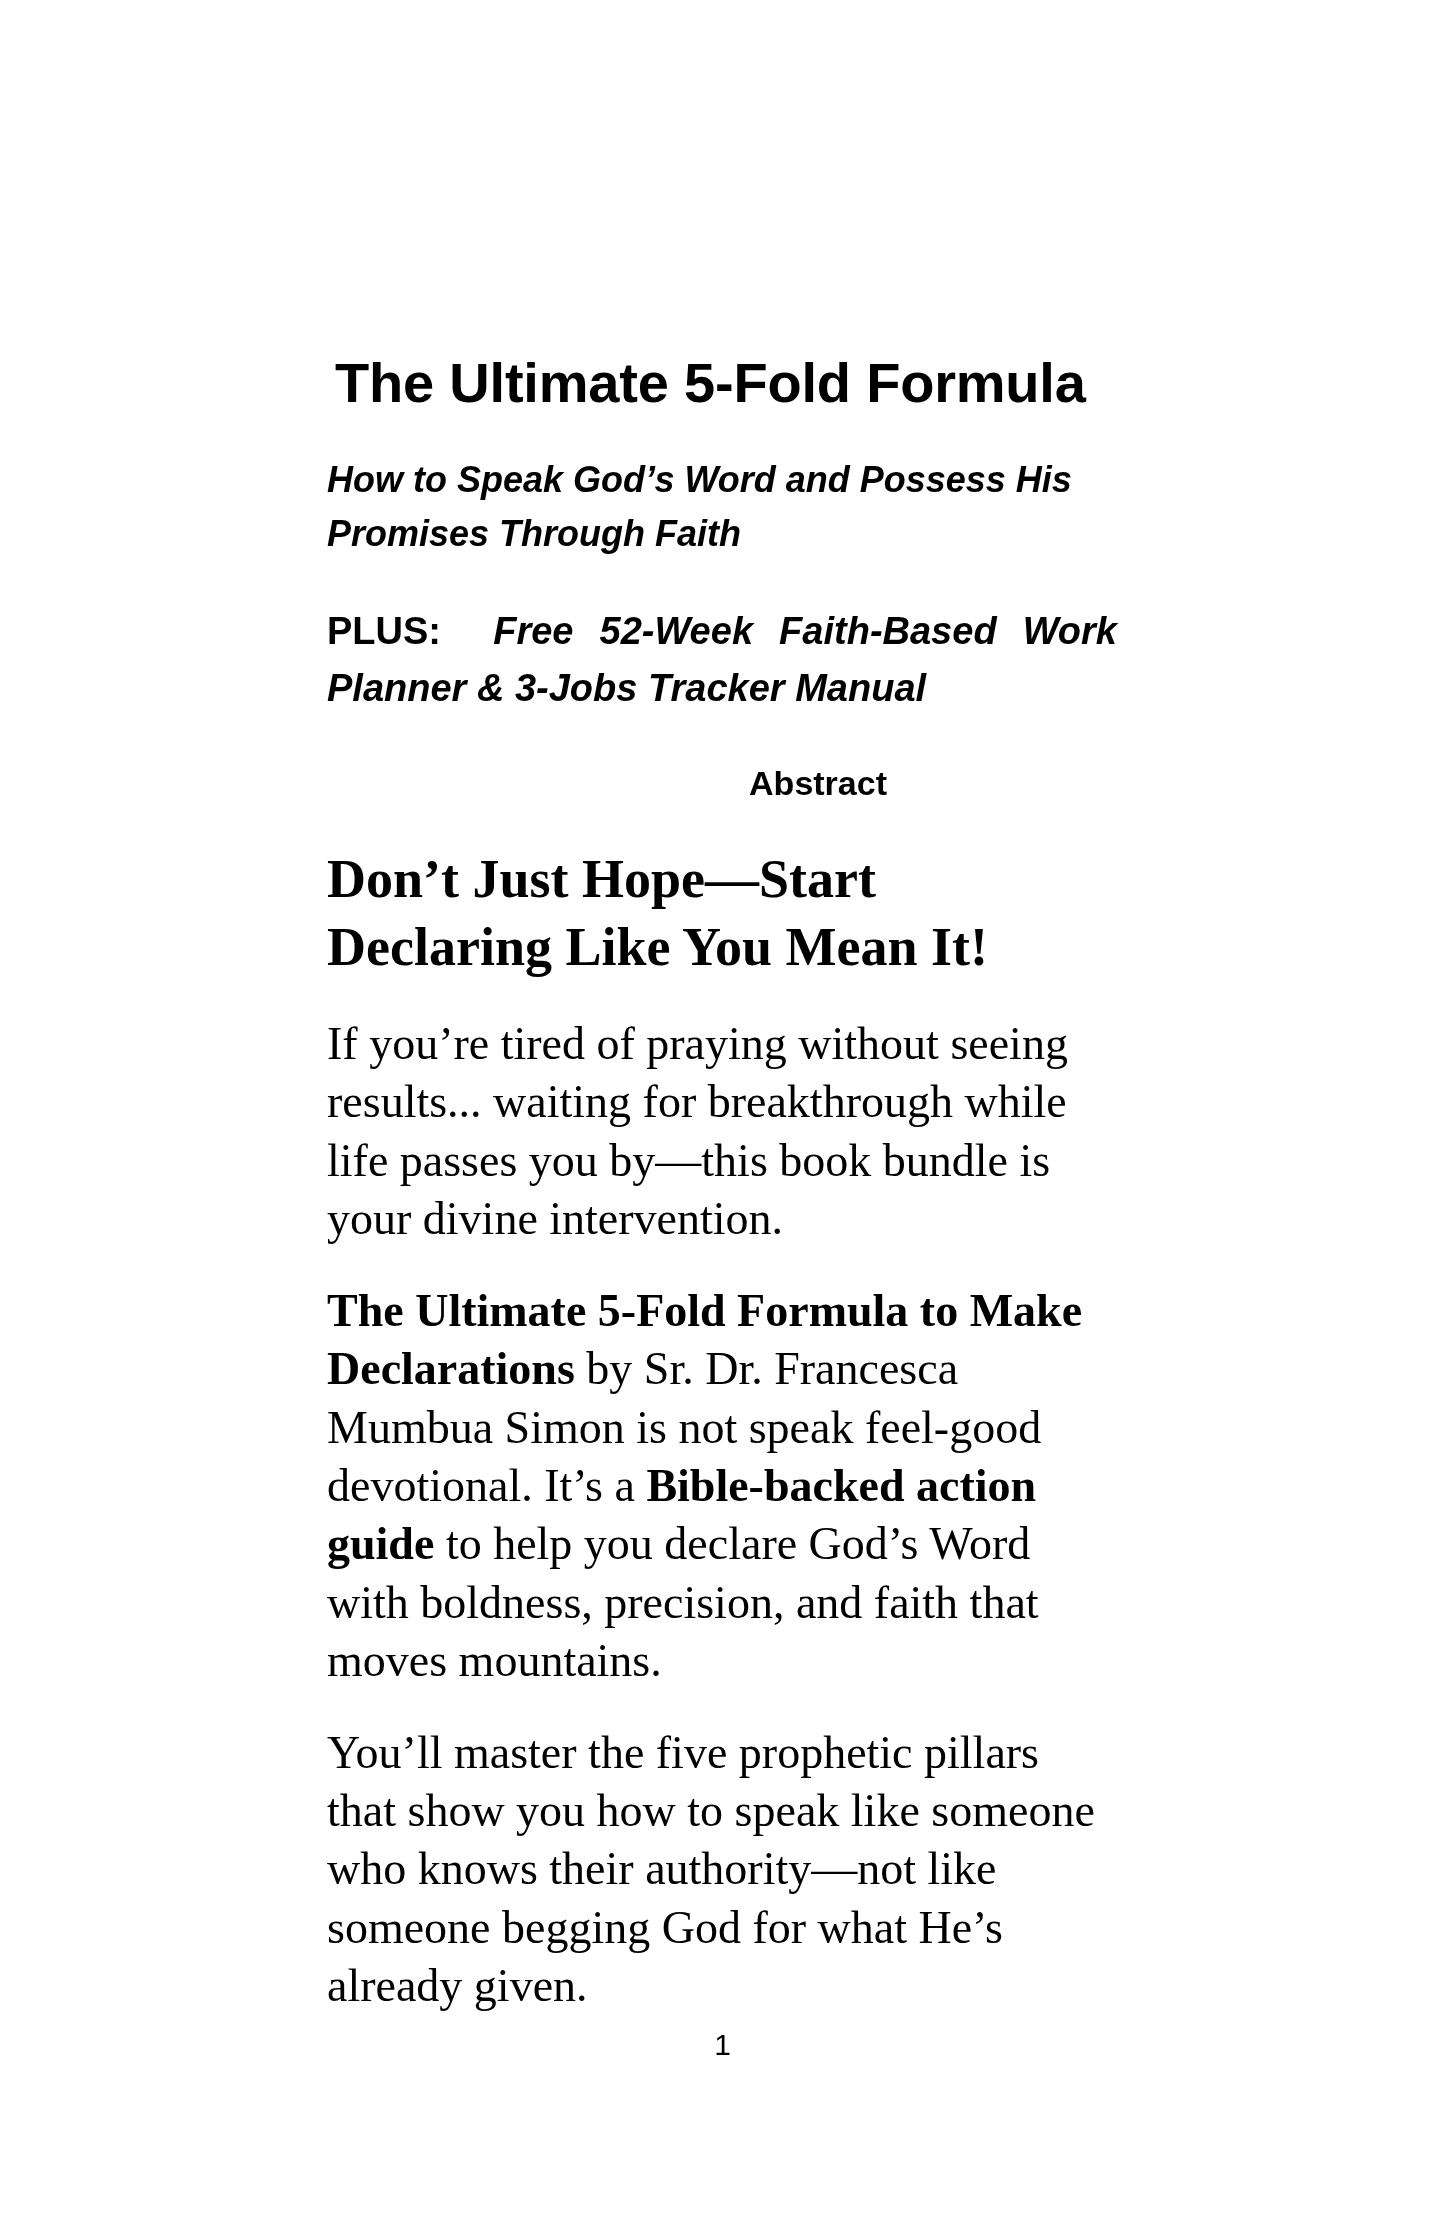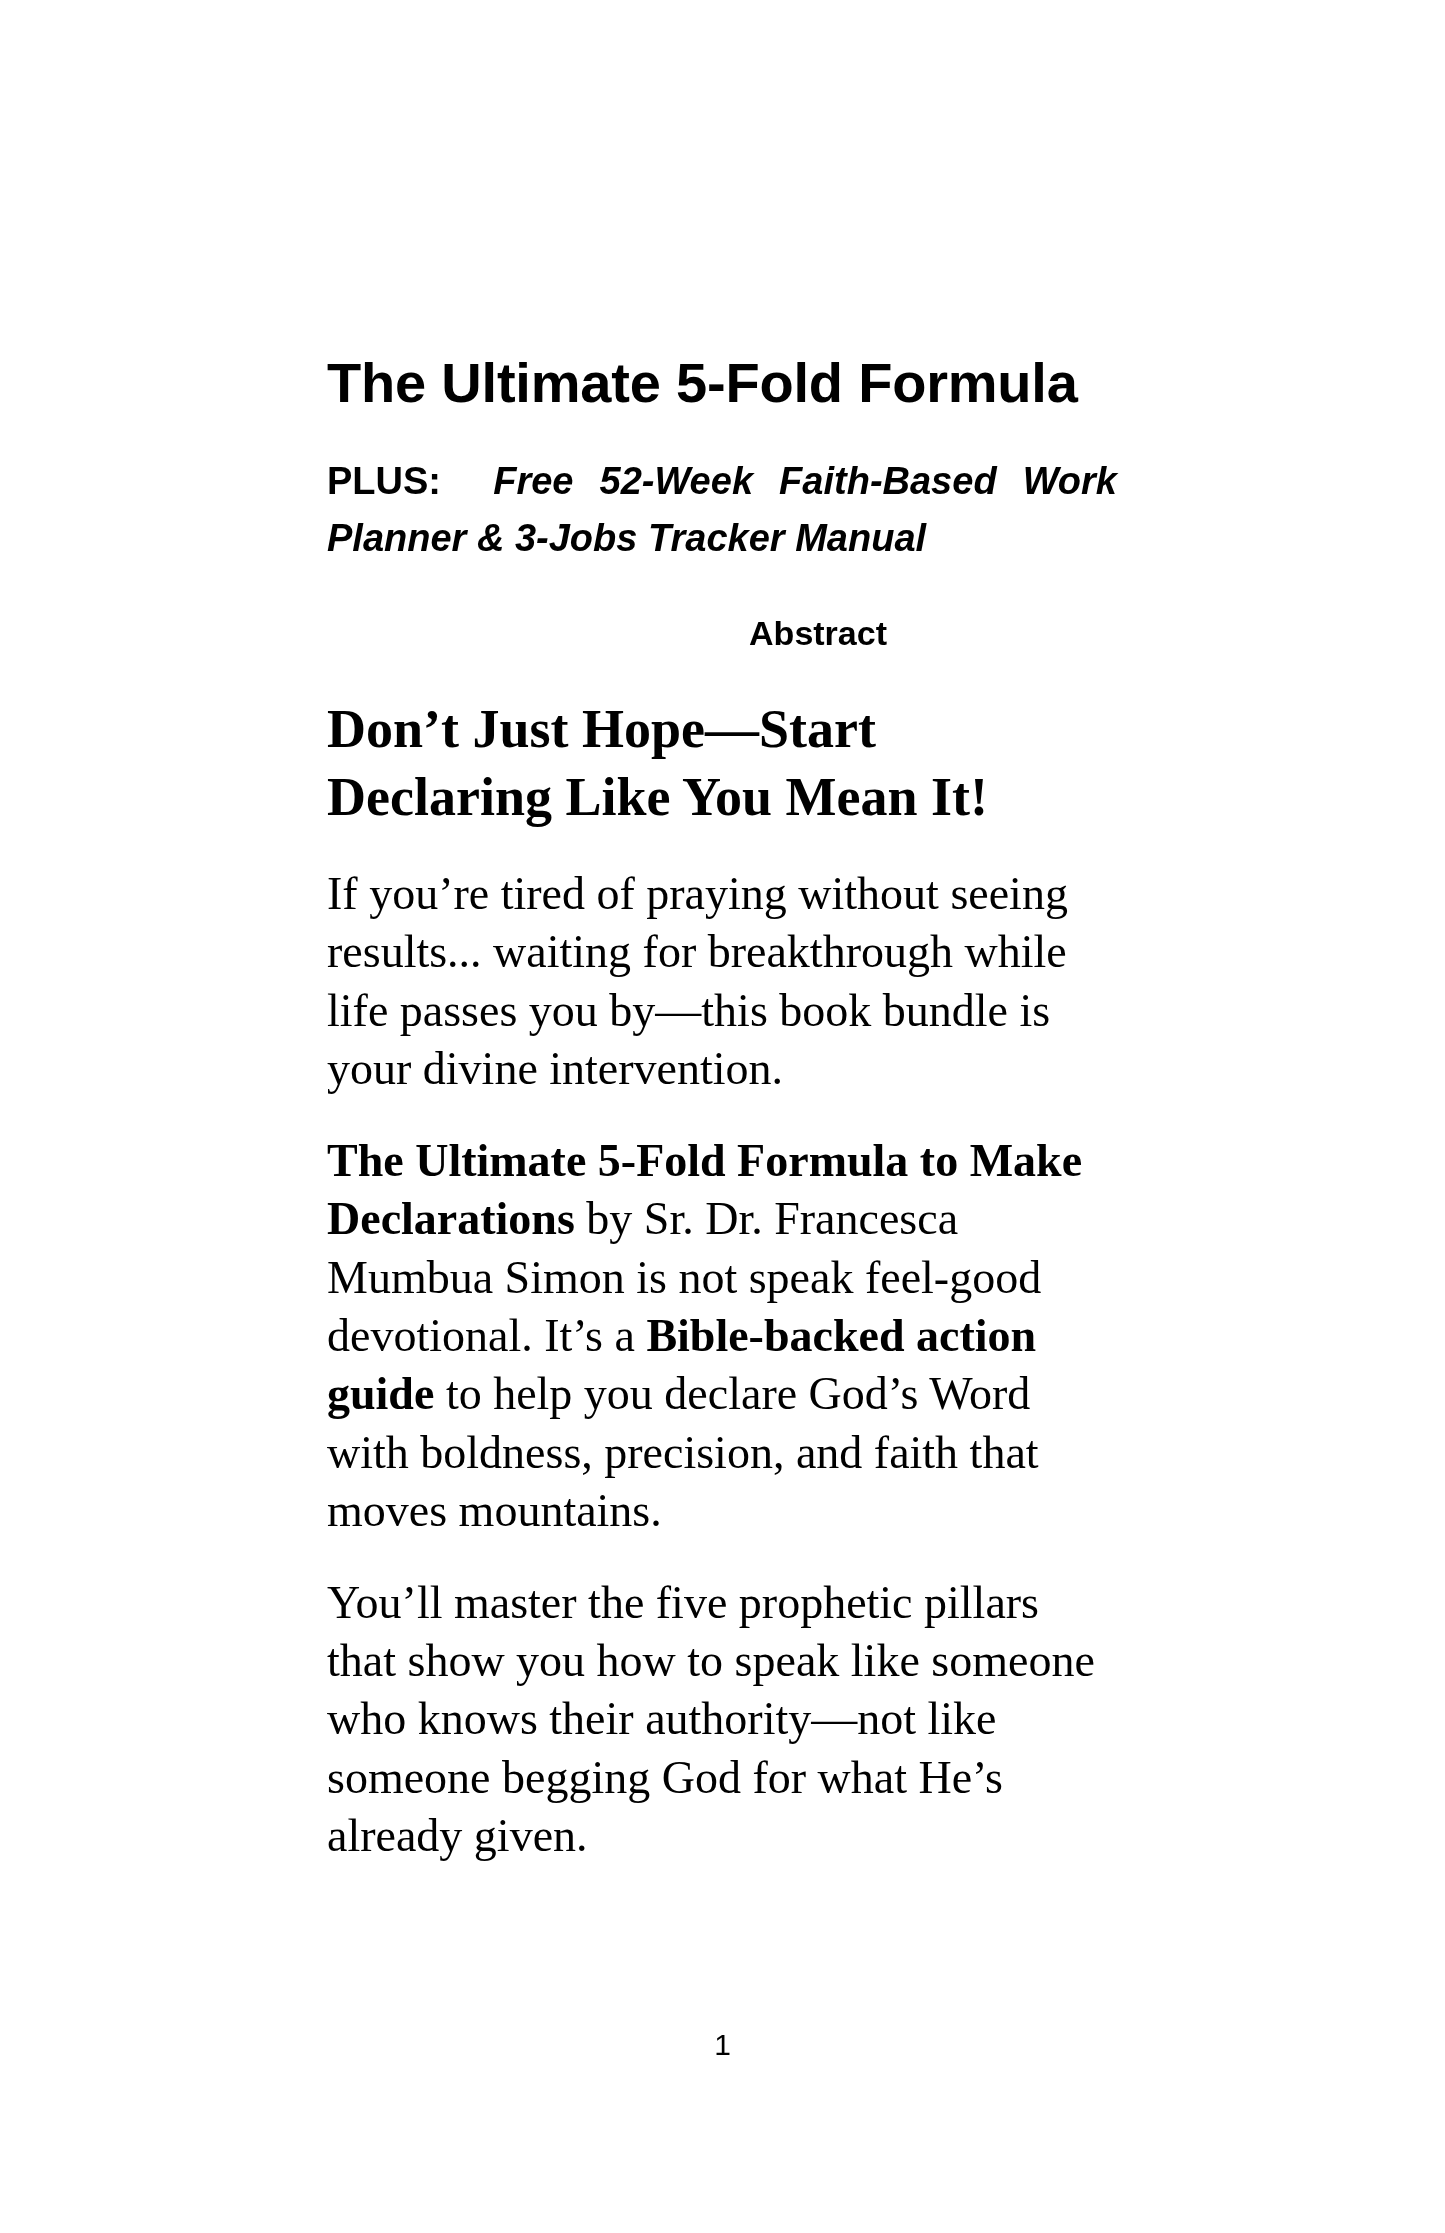--- a/index.html
+++ b/index.html
@@ -33,21 +33,21 @@
     width: 795px;
   }
 
   
   .doc-title {
     font-family: "Liberation Sans", "DejaVu Sans", sans-serif;
     font-weight: bold;
     font-size: 56px;
     line-height: 1.12;
     letter-spacing: -0.2px;
-    margin: 0 0 38px 0;
+    margin: 0 0 38px 8px;
     text-align: left;
     white-space: nowrap;
   }
 
   .doc-subtitle {
     font-family: "Liberation Sans", "DejaVu Sans", sans-serif;
     font-weight: bold;
     font-style: italic;
     font-size: 36px;
     line-height: 1.50;
@@ -126,20 +126,21 @@
 </style>
 </head>
 <body>
 
 <div class="page">
 
   <div class="content">
 
     <h1 class="doc-title">The Ultimate 5-Fold Formula</h1>
 
+    <p class="doc-subtitle">How to Speak God’s Word and Possess His Promises Through Faith</p>
 
     <p class="doc-plus">
       <span class="plus-label">PLUS:</span><span>&nbsp; </span><span class="plus-body">Free 52-Week Faith-Based Work Planner &amp; 3-Jobs Tracker Manual</span>
     </p>
 
     <h2 class="abstract-heading">Abstract</h2>
 
     <h3 class="body-heading">Don’t Just Hope—Start Declaring Like You Mean It!</h3>
 
     <p class="body-para">If you’re tired of praying without seeing results... waiting for breakthrough while life passes you by—this book bundle is your divine intervention.</p>

